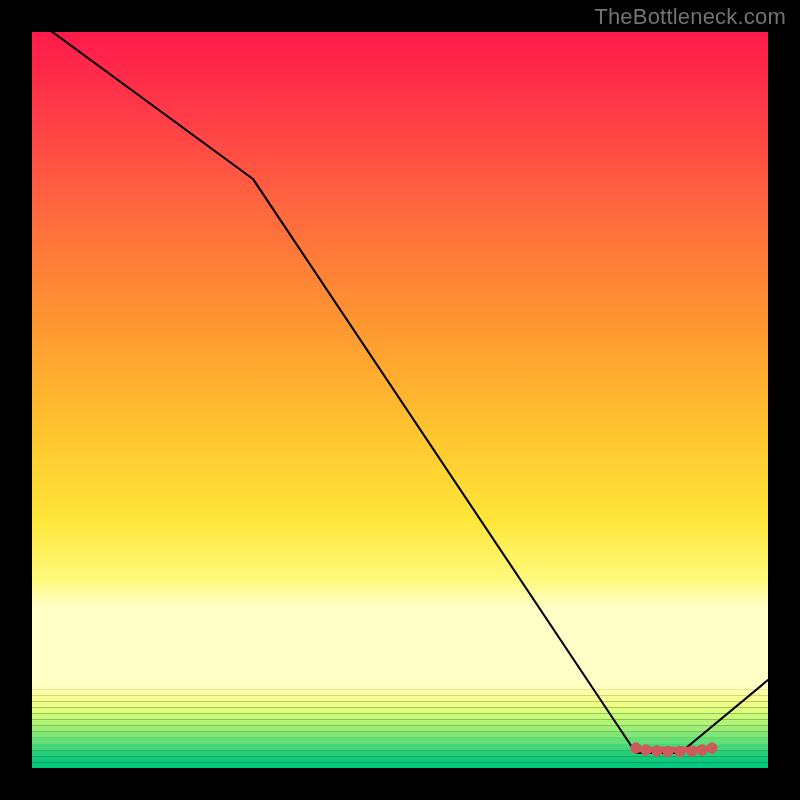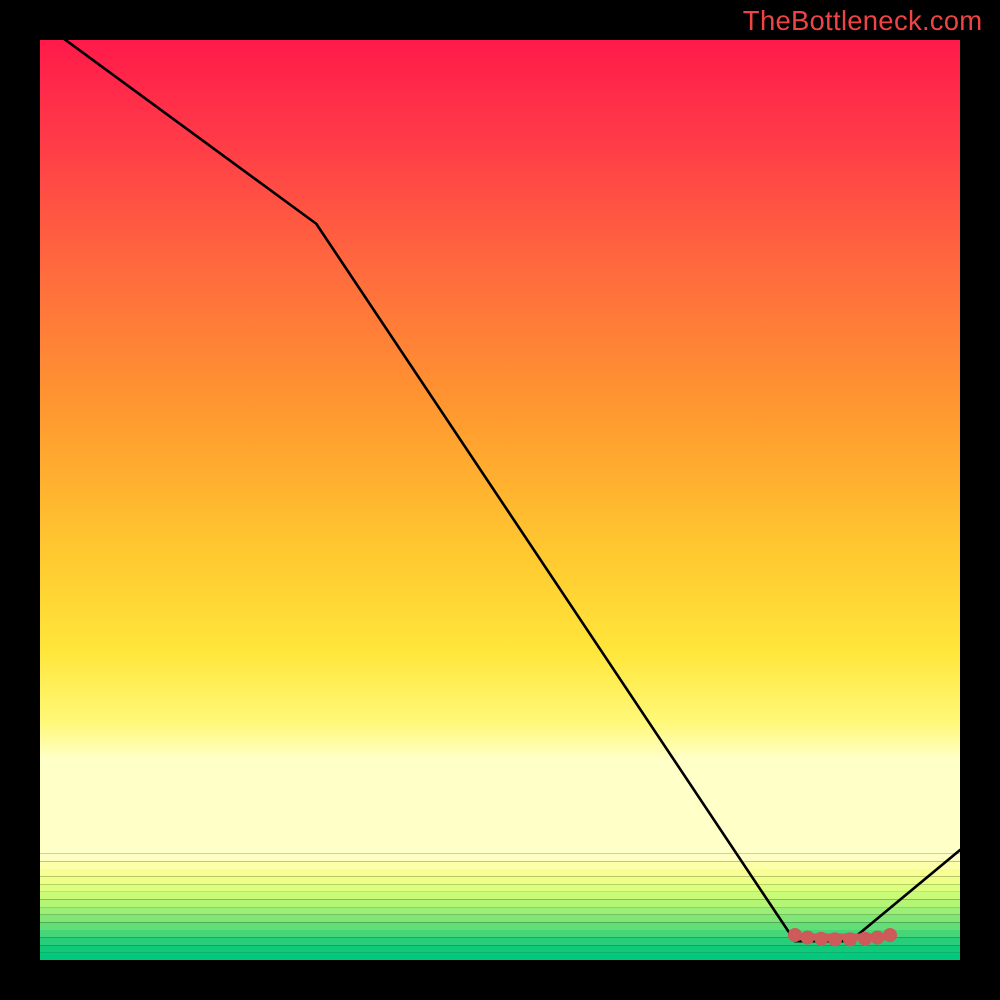--- a/index.html
+++ b/index.html
@@ -13,21 +13,21 @@
   }
   .stage {
     position: relative;
     width: 800px;
     height: 800px;
   }
   .attribution {
     position: absolute;
     top: 4px;
     right: 14px;
-    color: #ef4444;
+    color: #737373;
     font-size: 22px;
     font-weight: 400;
     letter-spacing: 0.2px;
   }
   .plot-area {
     position: absolute;
     left: 32px;
     top: 32px;
     width: 736px;
     height: 736px;

